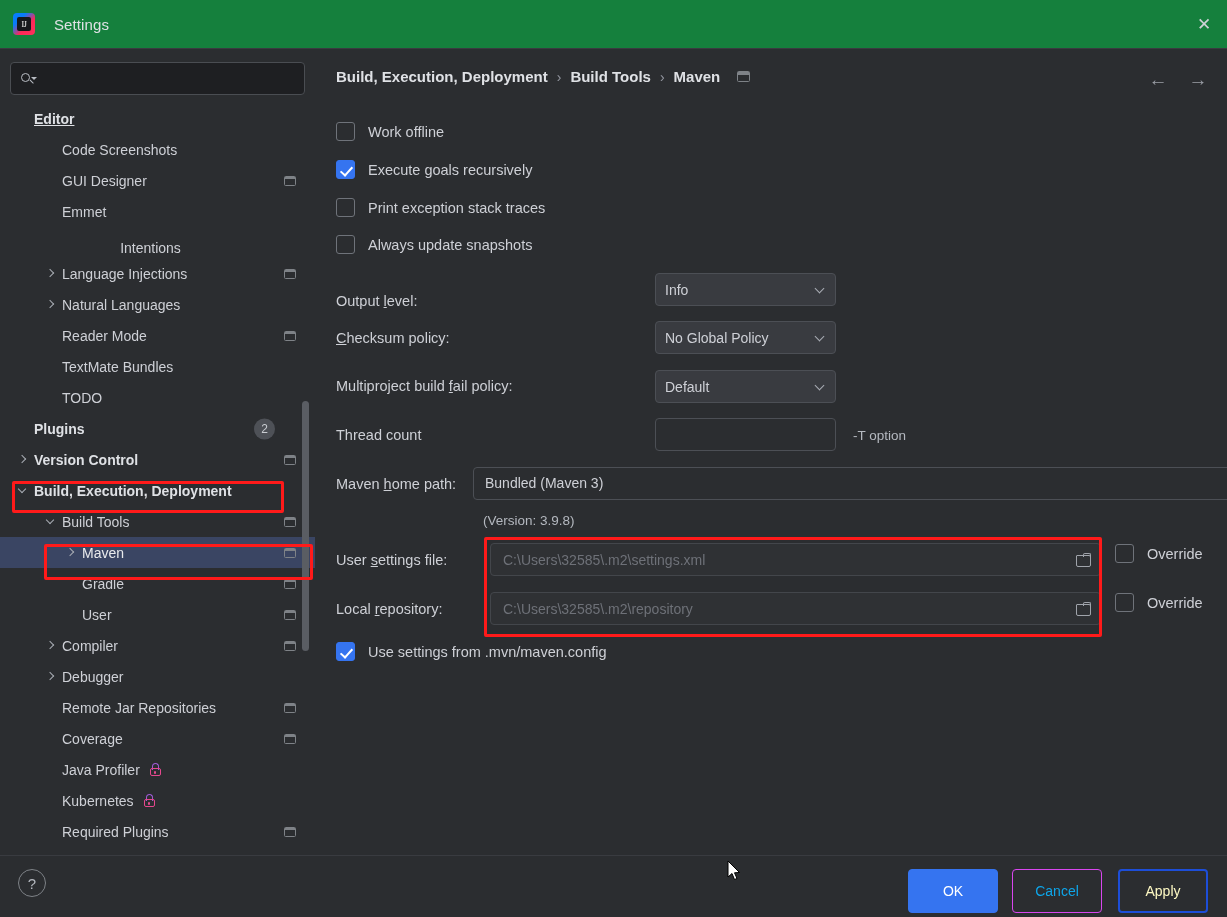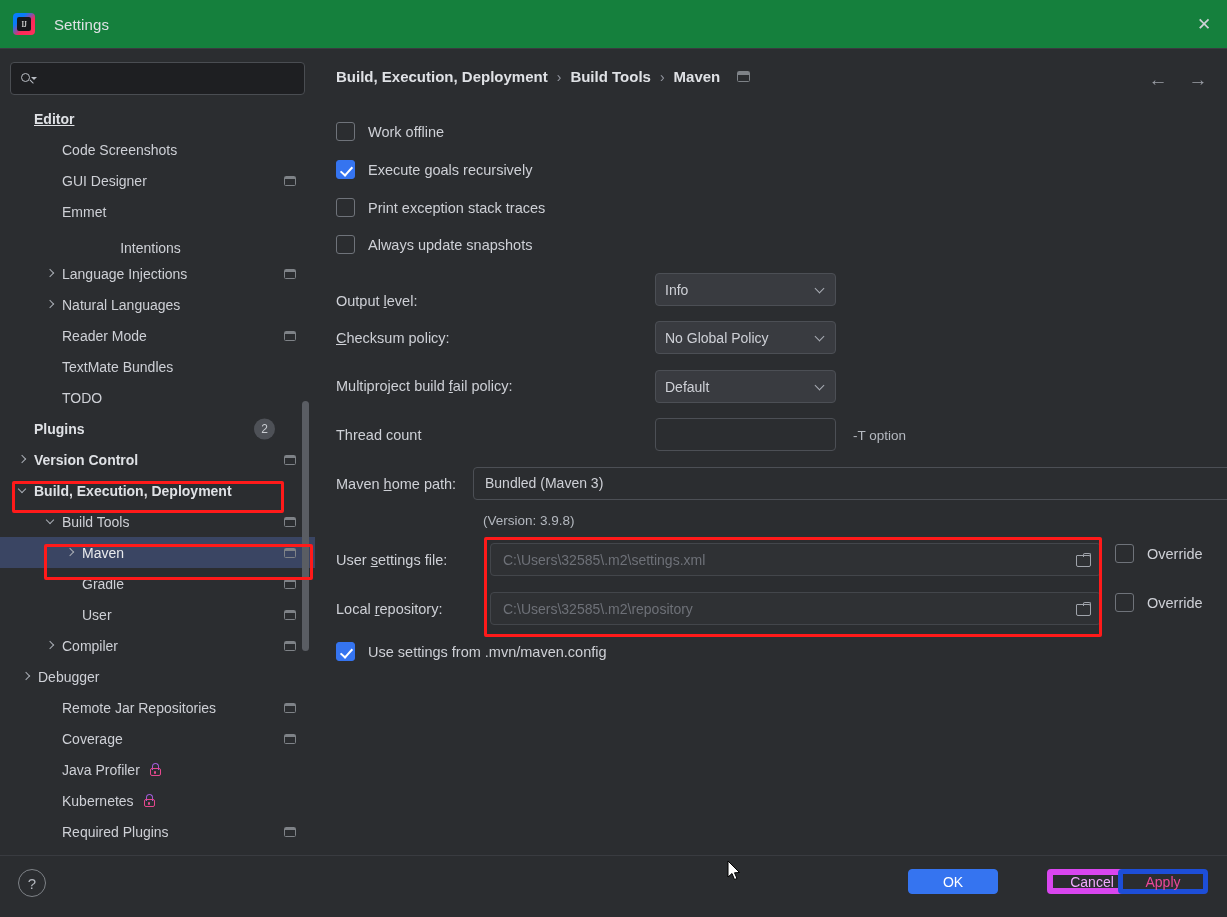--- a/index.html
+++ b/index.html
@@ -239,27 +239,27 @@
     position: absolute; left: 0; top: 855px; width: 1227px; height: 62px;
     background: #2B2D30; border-top: 1px solid #393B40;
   }
   .help-btn {
     position: absolute; left: 18px; top: 869px; width: 28px; height: 28px;
     border: 1.4px solid #7E8287; border-radius: 50%;
     display: flex; align-items: center; justify-content: center;
     color: #B4B8BF; font-size: 15px; cursor: pointer;
   }
   .btn {
-    position: absolute; height: 25px; border-radius: 4px;
+    position: absolute; height: 44px; border-radius: 4px;
     display: flex; align-items: center; justify-content: center;
     font-size: 14px; cursor: pointer;
   }
   .btn.primary { background: #3574F0; color: #FFFFFF; border: 1px solid #3574F0; }
-  .btn.normal { background: #2B2D30; color: #f0abfc; border: 6px solid #d946ef; margin-left: 35px; }
-  .btn.disabled { background: #2B2D30; color: #ec4899; border: 5px solid #1d4ed8; cursor: default; }
+  .btn.normal { background: #2B2D30; color: #0ea5e9; border: 1px solid #d946ef; }
+  .btn.disabled { background: #2B2D30; color: #fef9c3; border: 2px solid #1d4ed8; cursor: default; }
 
   .cursor-arrow {
     position: absolute; left: 727px; top: 860px; width: 14px; height: 21px; z-index: 60;
   }
 </style>
 </head>
 <body>
 
 <div class="window">
 
@@ -359,21 +359,21 @@
         <div class="tree-row" style="padding-left: 64px;">
           <span class="arrow"></span>
           <span class="label">User</span>
           <span class="proj-icon"></span>
         </div>
         <div class="tree-row" style="padding-left: 44px;">
           <span class="arrow right"></span>
           <span class="label">Compiler</span>
           <span class="proj-icon"></span>
         </div>
-        <div class="tree-row" style="padding-left: 20px;">
+        <div class="tree-row" style="padding-left: 44px;">
           <span class="arrow right"></span>
           <span class="label">Debugger</span>
         </div>
         <div class="tree-row" style="padding-left: 44px;">
           <span class="arrow"></span>
           <span class="label">Remote Jar Repositories</span>
           <span class="proj-icon"></span>
         </div>
         <div class="tree-row" style="padding-left: 44px;">
           <span class="arrow"></span>

